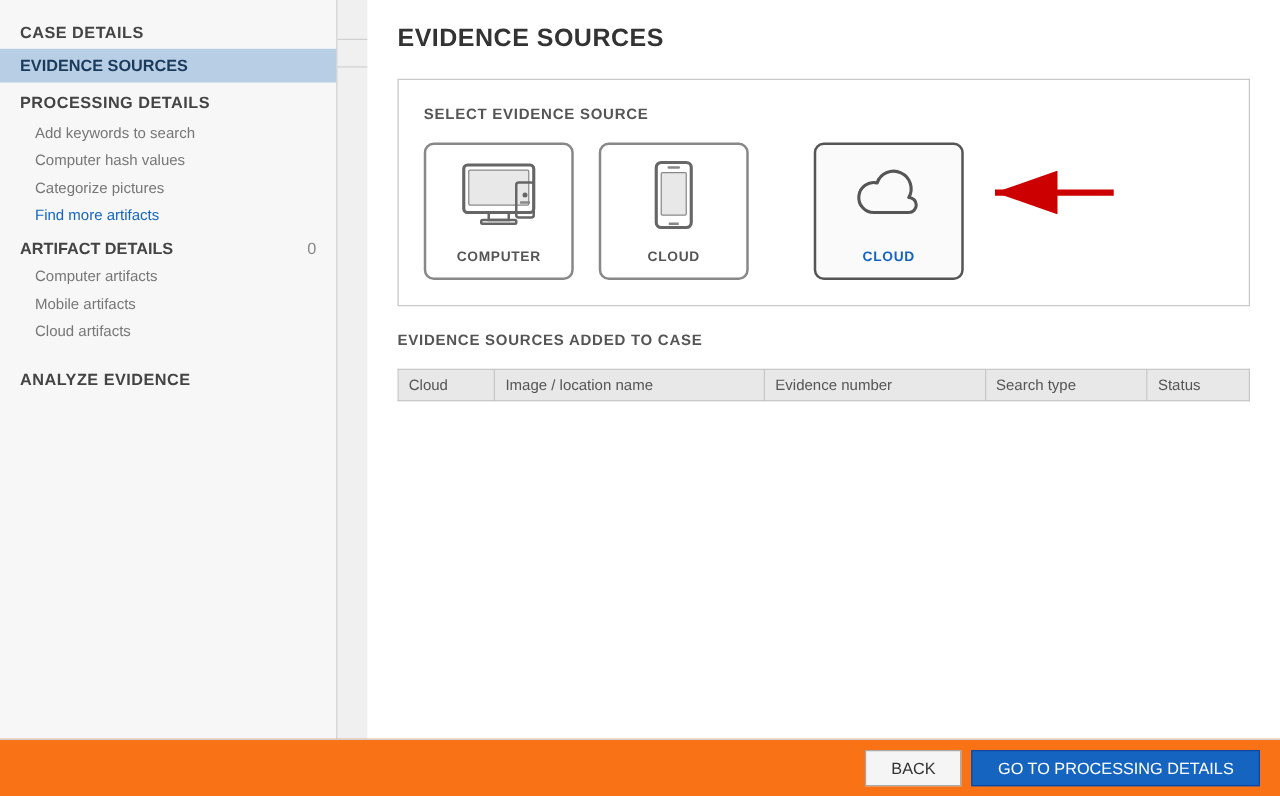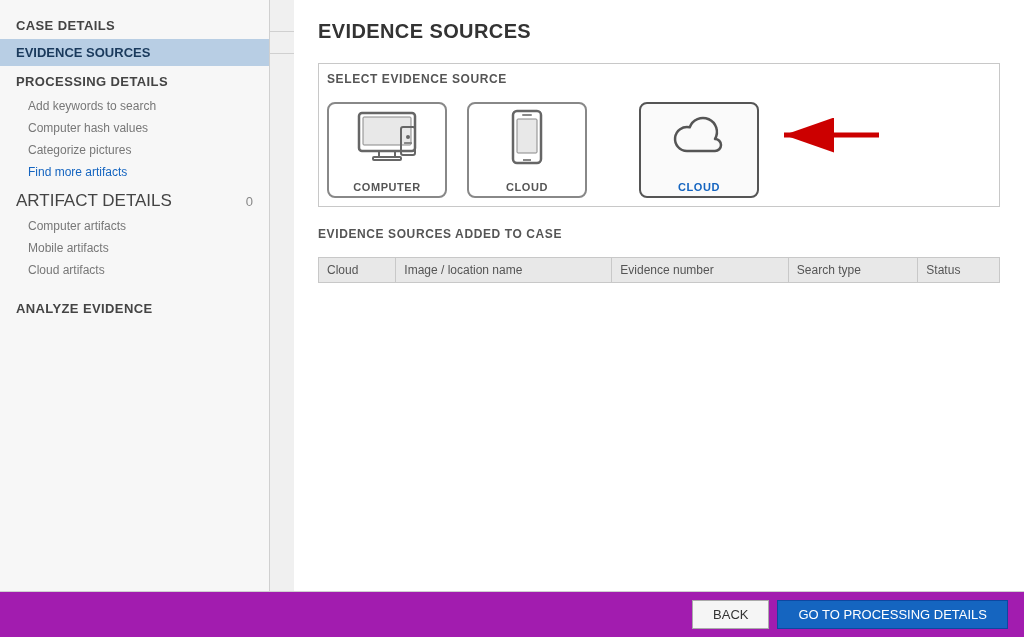--- a/index.html
+++ b/index.html
@@ -97,22 +97,22 @@
     .sidebar-sub-item.highlight {
       color: #1565c0;
     }
     .sidebar-artifact-count {
       display: flex;
       align-items: center;
       justify-content: space-between;
       padding: 8px 16px 4px 16px;
     }
     .artifact-count-label {
-      font-size: 17px;
-      font-weight: 400;
+      font-size: 13px;
+      font-weight: 700;
       color: #444;
     }
     .artifact-count-badge {
       font-size: 13px;
       color: #888;
     }
 
     
     .main-content {
       flex: 1;
@@ -125,21 +125,21 @@
       font-size: 20px;
       font-weight: 700;
       color: #333;
       margin-bottom: 20px;
       letter-spacing: 0.02em;
     }
 
     
     .section-box {
       border: 1px solid #c8c8c8;
-      padding: 8px;
+      padding: 20px;
       margin-bottom: 20px;
       background: white;
     }
     .section-label {
       font-size: 12px;
       font-weight: 700;
       color: #555;
       margin-bottom: 16px;
       letter-spacing: 0.05em;
     }
@@ -147,21 +147,21 @@
     
     .source-cards {
       display: flex;
       gap: 20px;
       align-items: flex-end;
     }
     .source-card {
       border: 2px solid #888;
       border-radius: 8px;
       width: 120px;
-      height: 96px;
+      height: 110px;
       display: flex;
       flex-direction: column;
       align-items: center;
       justify-content: center;
       cursor: pointer;
       background: white;
       gap: 6px;
     }
     .source-card.selected {
       border-color: #555;
@@ -213,21 +213,21 @@
       height: 200px;
       border: none;
     }
 
     
     .footer {
       display: flex;
       justify-content: flex-end;
       align-items: center;
       padding: 8px 16px;
-      background: #a21caf;
+      background: #f97316;
       border-top: 1px solid #d0d0d0;
       gap: 8px;
       position: absolute;
       bottom: 0;
       right: 0;
       width: 100%;
     }
     .footer-btn {
       padding: 6px 20px;
       border: 1px solid #aaa;

